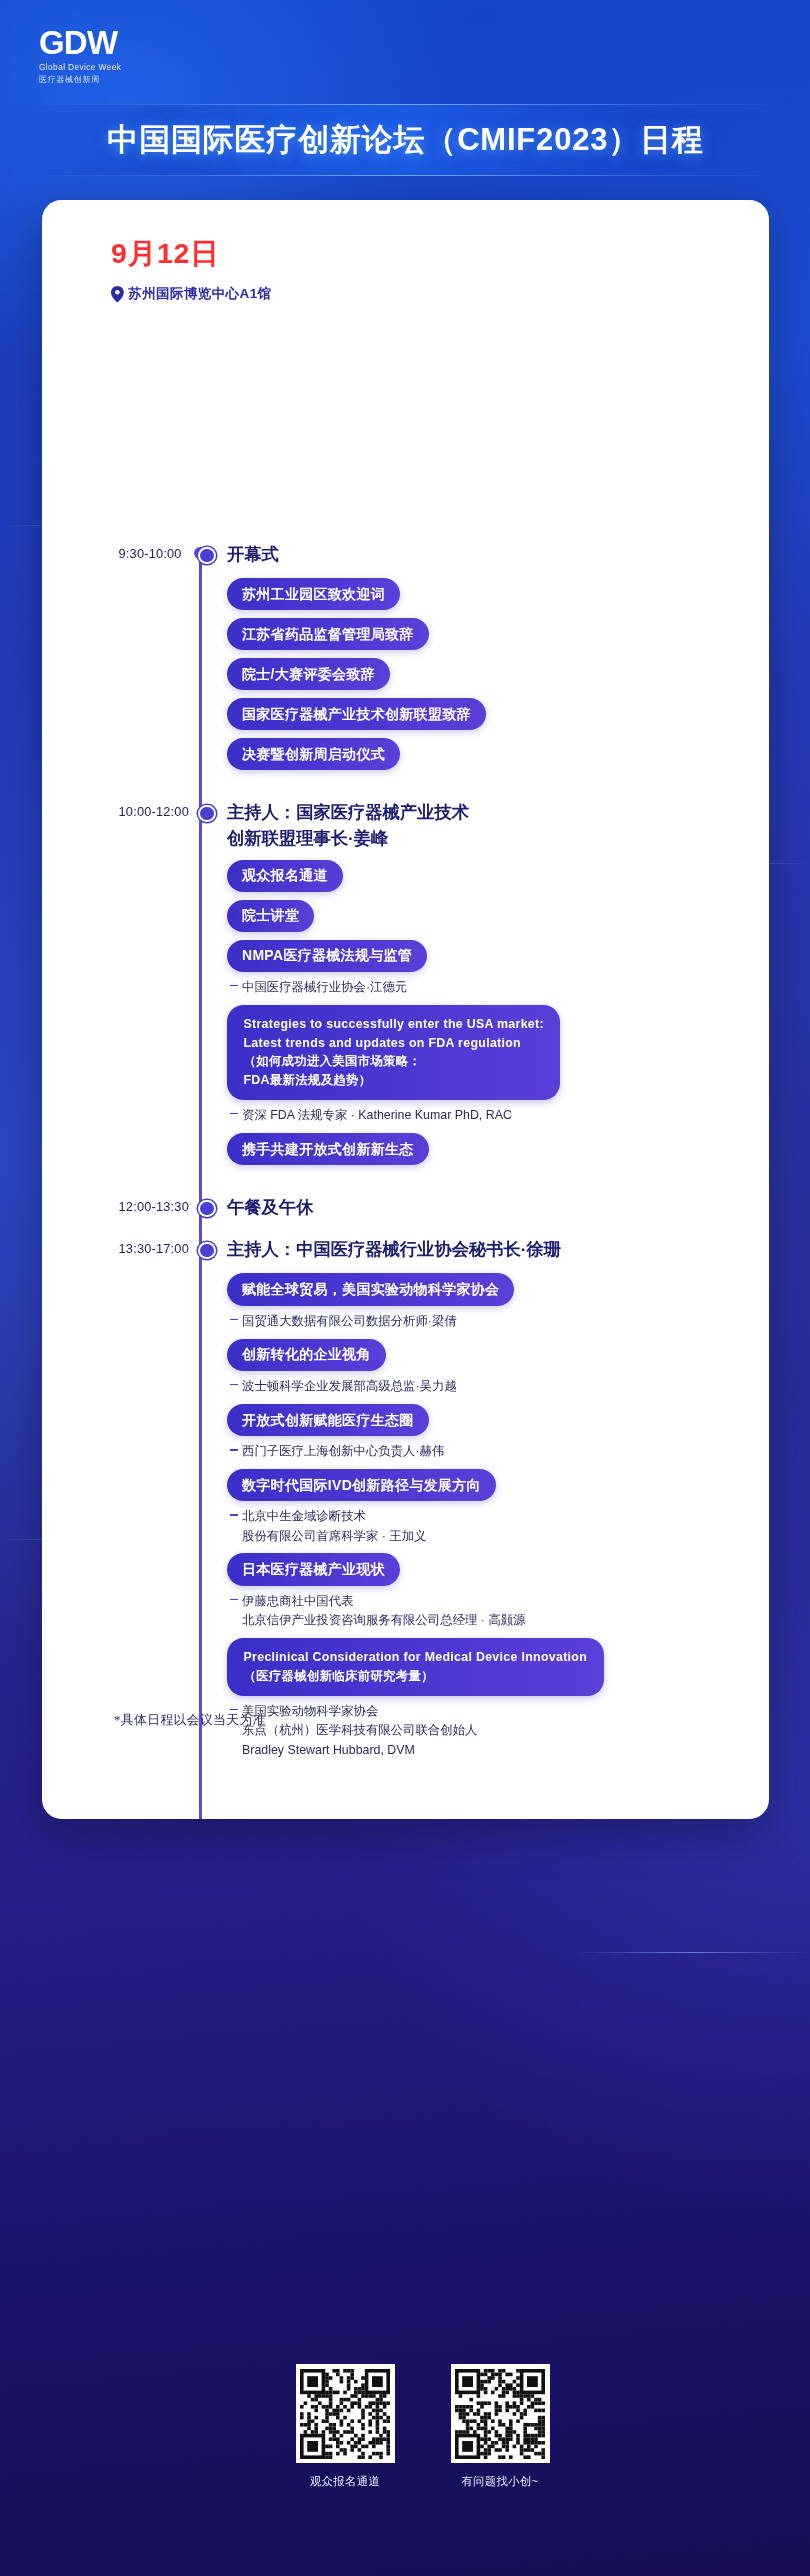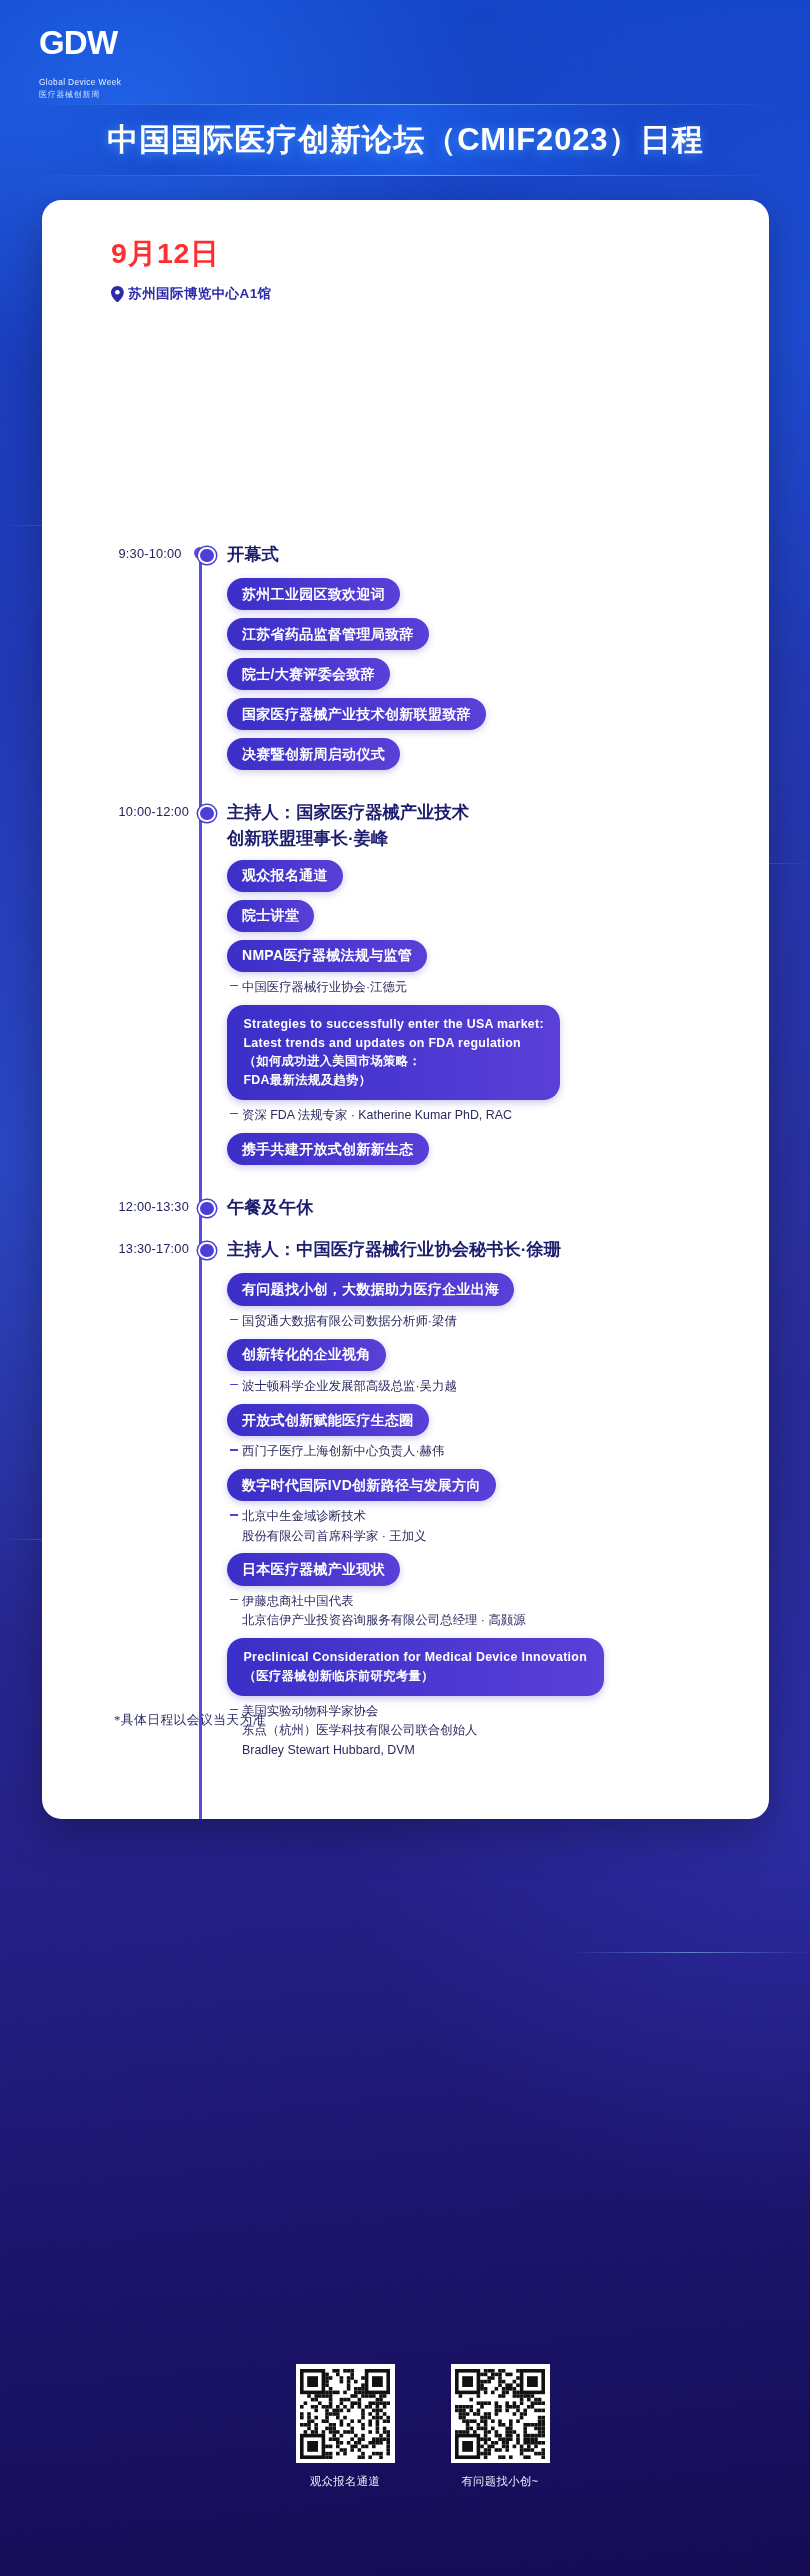--- a/index.html
+++ b/index.html
@@ -49,21 +49,21 @@
   }
   .logo-main {
     font-size: 33px;
     font-weight: bold;
     letter-spacing: -0.8px;
     line-height: 1;
   }
   .logo-sub {
     font-size: 8.3px;
     letter-spacing: 0.4px;
-    margin-top: 18px;
+    margin-top: 3px;
     color: #eaf2ff;
   }
   .logo-sub2 {
     font-size: 7.9px;
     letter-spacing: 0.8px;
     margin-top: 2.3px;
     color: #cfe0ff;
   }
 
   
@@ -378,21 +378,21 @@
             </div>
             <div class="gap-mid"></div>
           </div>
           <div class="slot">
             <div class="slot-head">
               <div class="time">13:30-17:00</div>
               <div class="dot"></div>
               <div class="slot-title">主持人：中国医疗器械行业协会秘书长·徐珊</div>
             </div>
             <div class="items">
-              <div class="item"><div class="pill">有问题找小创，大数据助力医疗企业出海</div><div class="speaker">国贸通大数据有限公司数据分析师·梁倩</div></div>
+              <div class="item"><div class="pill">赋能全球贸易，美国实验动物科学家协会</div><div class="speaker">国贸通大数据有限公司数据分析师·梁倩</div></div>
               <div class="item"><div class="pill">创新转化的企业视角</div><div class="speaker">波士顿科学企业发展部高级总监·吴力越</div></div>
               <div class="item"><div class="pill">开放式创新赋能医疗生态圈</div><div class="speaker">西门子医疗上海创新中心负责人·赫伟</div></div>
               <div class="item"><div class="pill">数字时代国际IVD创新路径与发展方向</div><div class="speaker">北京中生金域诊断技术
 股份有限公司首席科学家 · 王加义</div></div>
               <div class="item"><div class="pill">日本医疗器械产业现状</div><div class="speaker">伊藤忠商社中国代表
 北京信伊产业投资咨询服务有限公司总经理 · 高颢源</div></div>
               <div class="item"><div class="pill block eng">Preclinical Consideration for Medical Device Innovation
 （医疗器械创新临床前研究考量）</div><div class="speaker">美国实验动物科学家协会
 东点（杭州）医学科技有限公司联合创始人
 Bradley Stewart Hubbard, DVM</div></div>

